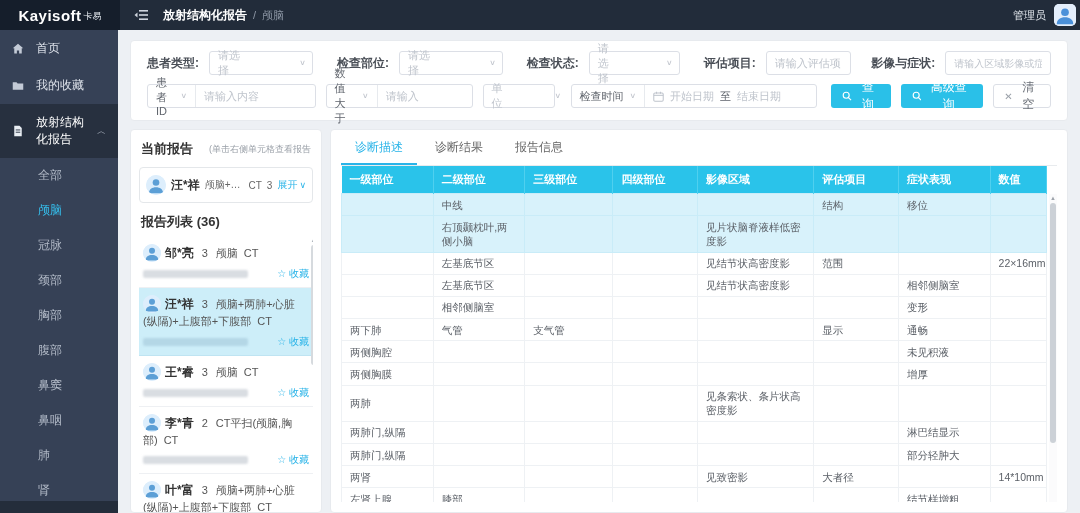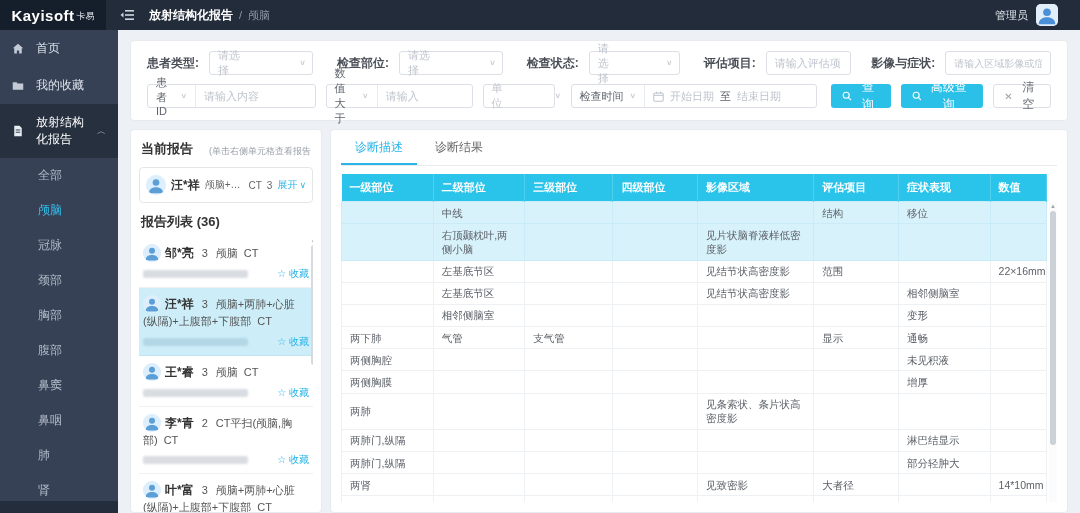--- a/index.html
+++ b/index.html
@@ -2,28 +2,28 @@
 <html><head>
 <meta charset="utf-8">
 <style>
   * { margin:0; padding:0; box-sizing:border-box; }
   html,body { width:1080px; height:513px; overflow:hidden; }
   body { font-family:"Liberation Sans","DejaVu Sans",sans-serif; background:#edf0f4; }
   .app { position:relative; width:1080px; height:513px; }
 
   
   .topbar { position:absolute; top:0; left:0; right:0; height:30px; background:#222c3a; display:flex; align-items:center; z-index:5; }
-  .logo-box { width:106px; height:30px; background:#151e2b; color:#fff; display:flex; align-items:center; justify-content:center; gap:2px; }
+  .logo-box { width:120px; height:30px; background:#151e2b; color:#fff; display:flex; align-items:center; justify-content:center; gap:2px; }
   .logo-main { font-size:15px; font-weight:bold; letter-spacing:.5px; }
   .logo-suffix { font-size:9px; color:#e8edf3; margin-top:3px; }
   .collapse-btn { margin-left:14px; cursor:pointer; display:flex; align-items:center; }
   .crumb { margin-left:14px; font-size:12px; color:#fff; display:flex; gap:6px; align-items:center; }
   .crumb-section { font-weight:bold; }
   .crumb-sep, .crumb-current { color:#8d97a5; font-weight:normal; font-size:11px; }
-  .topbar-right { margin-left:auto; display:flex; align-items:center; gap:8px; padding-right:22px; }
+  .topbar-right { margin-left:auto; display:flex; align-items:center; gap:8px; padding-right:4px; }
   .user-name { color:#dfe4ea; font-size:11px; }
   .user-avatar { width:22px; height:22px; border-radius:5px; background:#d8e6f4; overflow:hidden; }
 
   
   .sidebar { position:absolute; top:30px; left:0; bottom:0; width:118px; background:#364156; }
   .side-item { display:flex; align-items:center; gap:12px; padding:10px 12px; font-size:12px; color:#dde2ea; cursor:pointer; }
   .side-item svg { flex:0 0 auto; }
   .side-item.parent { background:#27303f; color:#fff; }
   .side-item .grow { flex:1; }
   .side-chev { color:#aab2bf; font-size:9px; }
@@ -57,21 +57,21 @@
   .date-to { color:#5f646c; }
   .btn { height:24px; border-radius:3px; font-size:12px; display:flex; align-items:center; gap:4px; padding:0 10px; cursor:pointer; border:1px solid transparent; }
   .btn-primary { background:#2ac0e8; color:#fff; }
   .btn-plain { background:#fff; border-color:#dcdfe6; color:#6a6f77; }
 
   
   .content-row { flex:1; display:flex; gap:8px; min-height:0; }
 
   
   .report-panel { width:192px; flex:0 0 auto; background:#fff; border:1px solid #e7eaee; border-radius:4px; padding:8px 8px 0 8px; display:flex; flex-direction:column; min-height:0; }
-  .rp-title-row { display:flex; align-items:flex-end; gap:16px; padding:2px 2px; }
+  .rp-title-row { display:flex; align-items:center; gap:16px; padding:2px 2px; }
   .rp-title { font-size:13px; font-weight:bold; color:#333; white-space:nowrap; }
   .rp-hint { font-size:9px; color:#9aa0a8; white-space:nowrap; overflow:hidden; }
   .cur-card { border:1px solid #e4e7ea; border-radius:4px; margin-top:7px; padding:7px 6px; display:flex; align-items:center; gap:5px; }
   .avatar { width:20px; height:20px; border-radius:50%; overflow:hidden; flex:0 0 auto; background:#ddeefc; }
   .cur-name { font-size:12px; font-weight:bold; color:#333; white-space:nowrap; }
   .cur-desc { font-size:10px; color:#666; flex:1; white-space:nowrap; overflow:hidden; text-overflow:ellipsis; }
   .cur-type, .cur-count { font-size:10px; color:#666; }
   .expand-link { font-size:10px; color:#2ab4e8; white-space:nowrap; cursor:pointer; }
   .expand-link .chev { color:#2ab4e8; margin-left:2px; }
   .rp-list-title { font-size:13px; font-weight:bold; color:#333; padding:10px 2px 6px 2px; }
@@ -89,21 +89,21 @@
   .fav { font-size:10px; color:#2ab4e8; cursor:pointer; white-space:nowrap; }
   .list-scroll { position:absolute; right:-4px; top:0; width:7px; height:100%; }
   .list-scroll .arr { color:#aab0b8; font-size:6px; text-align:center; display:block; }
   .list-thumb { width:5px; margin:2px auto; height:120px; background:#d6dade; border-radius:3px; }
 
   
   .detail-panel { flex:1; background:#fff; border:1px solid #e7eaee; border-radius:4px; padding:0 10px 10px 10px; display:flex; flex-direction:column; min-height:0; position:relative; }
   .tabs { display:flex; gap:4px; border-bottom:1px solid #e8ebee; flex:0 0 auto; }
   .tab { padding:9px 14px 7px 14px; font-size:12px; color:#666; cursor:pointer; border-bottom:2px solid transparent; }
   .tab.active { color:#2ab4e8; border-bottom-color:#2ab4e8; }
-  .table-wrap { flex:1; margin-top:8px; position:relative; overflow:hidden; padding-right:10px; }
+  .table-wrap { flex:1; margin-top:0; position:relative; overflow:hidden; padding-right:10px; }
   table { width:100%; table-layout:fixed; border-collapse:collapse; }
   th { background:#2ac3ea; color:#fff; font-size:11px; font-weight:bold; text-align:left; padding:6px 8px; border-right:1px solid #4fd0ef; white-space:nowrap; }
   td { font-size:10.5px; color:#5c6168; padding:3.5px 8px; border:1px solid #eef1f4; line-height:1.35; overflow:hidden; }
   tr.hl td { background:#d8f2fb; border-color:#c9ecf8; }
   .vscroll { position:absolute; right:0; top:28px; bottom:0; width:8px; background:#fbfbfc; }
   .vscroll .arr { color:#9da3ab; font-size:6px; display:block; text-align:center; line-height:8px; }
   .vthumb { width:6px; margin:1px auto; height:78%; background:#ccd1d7; border-radius:3px; }
 </style>
 </head>
 <body>
@@ -402,20 +402,23 @@
         <div class="tabs">
 
             <div class="tab active">
               <span>诊断描述</span>
             </div>
 
             <div class="tab">
               <span>诊断结果</span>
             </div>
 
+            <div class="tab">
+              <span>报告信息</span>
+            </div>
           </div>
         <div class="table-wrap">
           <table>
             <colgroup>
               <col style="width:13%">
                 <col style="width:13%">
                 <col style="width:12.5%">
                 <col style="width:12%">
               <col style="width:16.5%">
                 <col style="width:12%">

